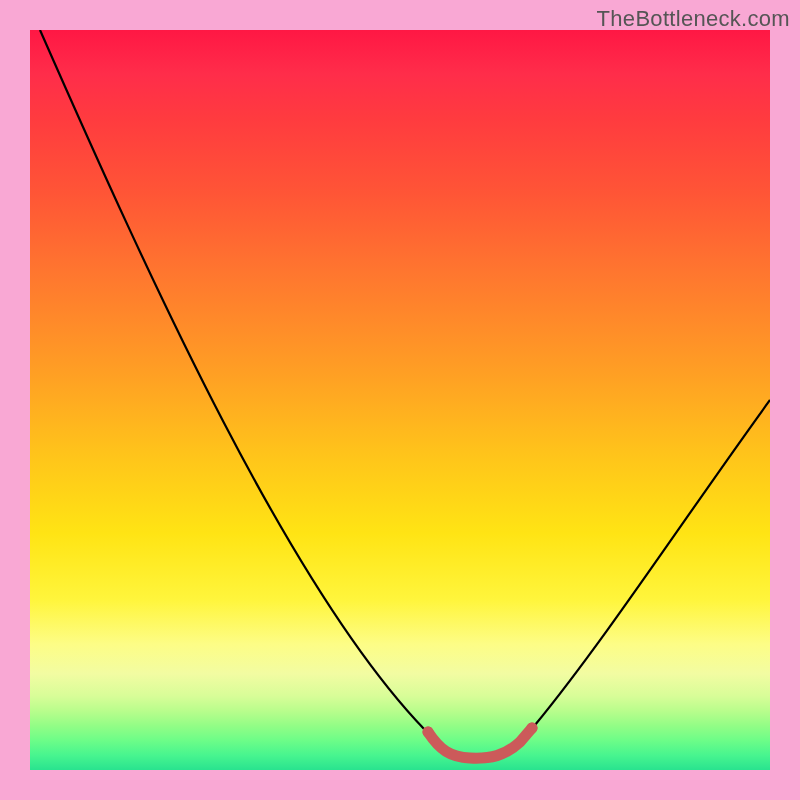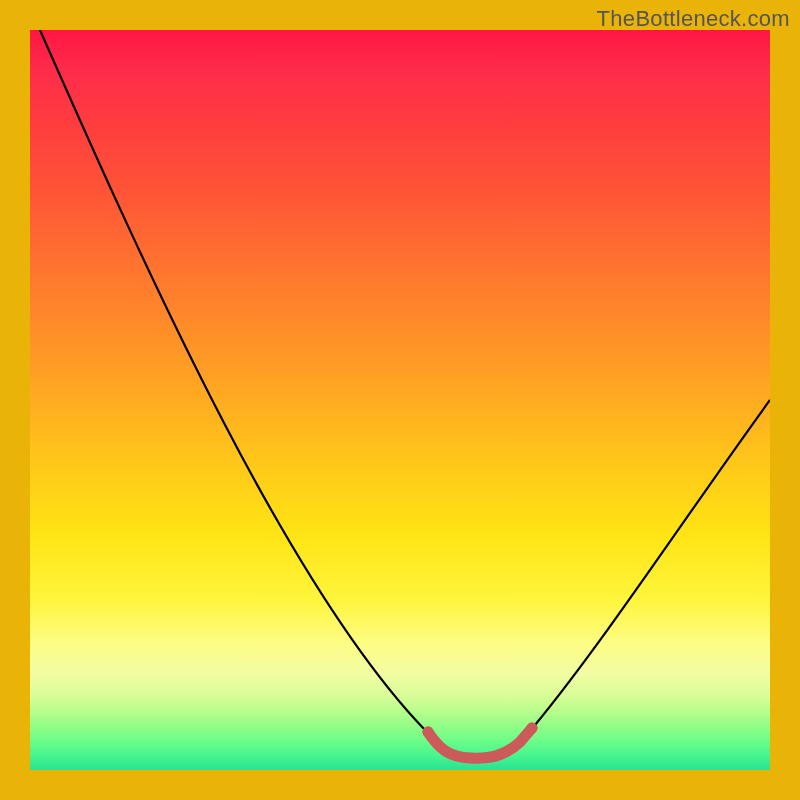--- a/index.html
+++ b/index.html
@@ -8,21 +8,21 @@
     width: 800px;
     height: 800px;
     overflow: hidden;
     background: #000;
     font-family: Arial, Helvetica, sans-serif;
   }
   .frame {
     position: relative;
     width: 800px;
     height: 800px;
-    background: #eab308;
+    background: #f9a8d4;
   }
   .watermark {
     position: absolute;
     top: 6px;
     right: 10px;
     color: #555;
     font-size: 22px;
     font-weight: 500;
     letter-spacing: 0.3px;
     z-index: 4;

